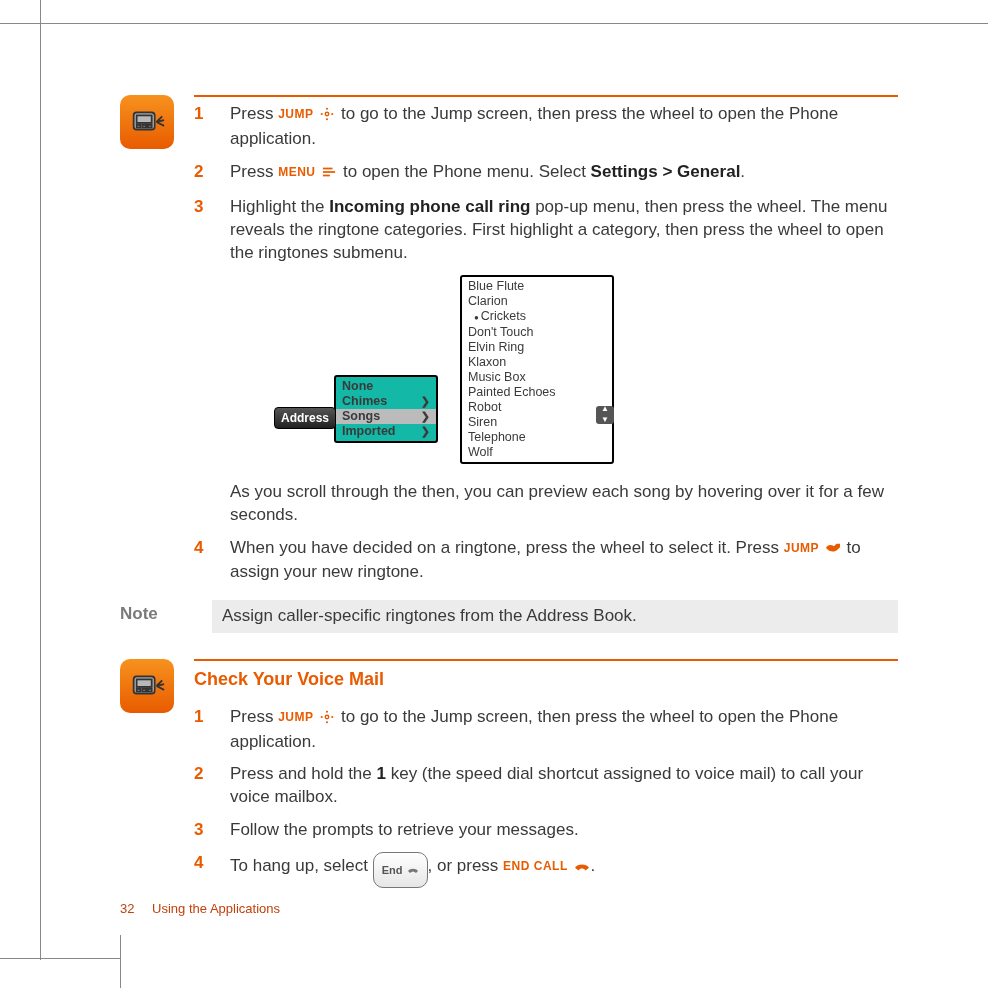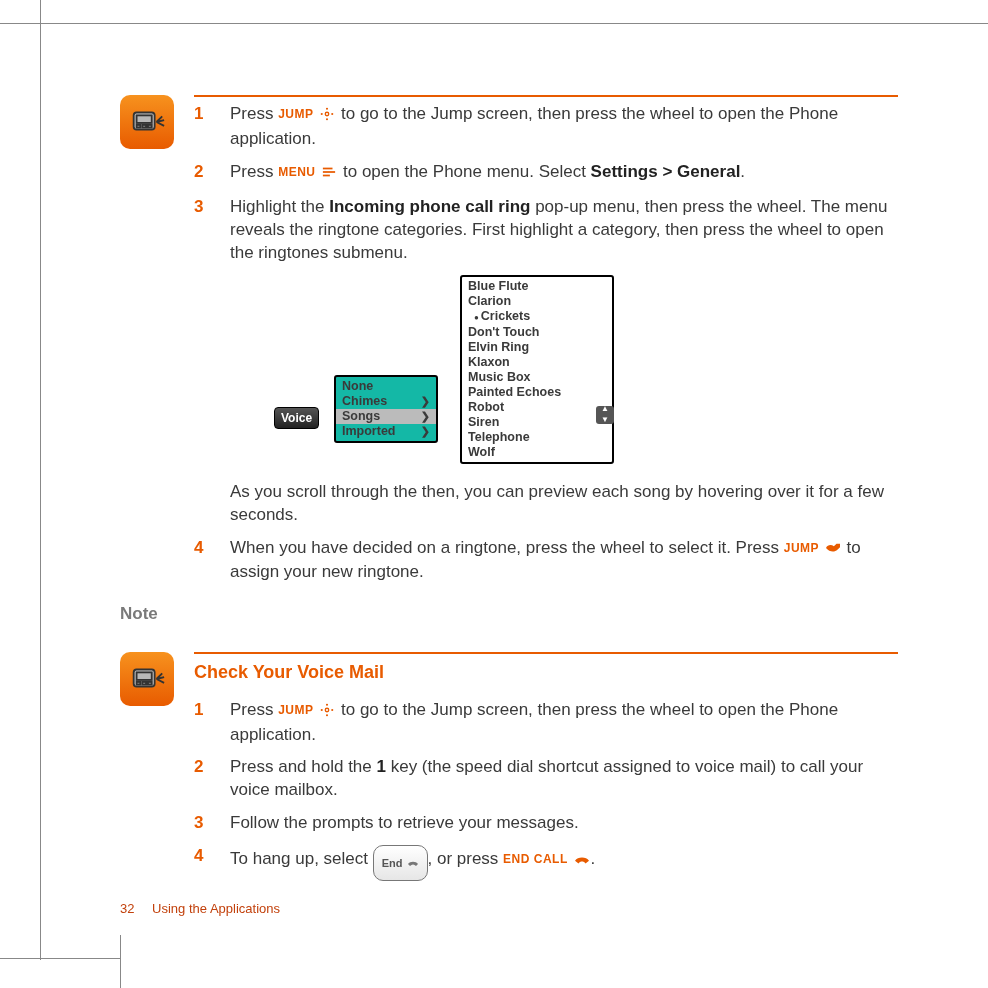--- a/index.html
+++ b/index.html
@@ -48,21 +48,21 @@
   .icon-inline svg { width:18px; height:14px; }
 
   .menu-diagram { margin: 8px 0 8px 80px; }
 
   .submenu {
     position:absolute; top:0; right:0;
     width:150px;
     background:#fff;
     border:2px solid #000;
     border-radius:3px;
-    font-family: "Verdana", sans-serif; font-weight:700; font-size:12.5px;
+    font-family: "Verdana", sans-serif; font-weight:400; font-size:12.5px;
     padding:2px 0;
   }
   .submenu .item { padding:0 6px; line-height:15px; white-space:nowrap; }
   .submenu .item.sel::before { content:"●"; font-size:8px; margin-right:2px; }
   .submenu .item.sel { padding-left:12px; }
   .submenu .scroll {
     position:absolute; right:-2px; top:70%; width:18px; height:18px;
     background:#555; border-radius:3px; display:flex; flex-direction:column;
     align-items:center; justify-content:center; color:#fff; font-size:8px;
   }
@@ -192,21 +192,21 @@
               </div>
             <div class="item hl">
                 <span>Songs</span>
                 <span class="arrow">❯</span>
               </div>
             <div class="item">
                 <span>Imported</span>
                 <span class="arrow">❯</span>
               </div>
           </div>
-          <div class="btnlabel">Voice</div>
+          <div class="btnlabel">Address</div>
         </div>
       </div>
 
       <div class="afterdiag">As you scroll through the then, you can preview each song by hovering over it for a few seconds.</div>
 
       <ol class="steps">
         <li>
           <span class="num">4</span>
           <span class="txt">
             <span>When you have decided on a ringtone, press the wheel to select it. Press </span><span class="smallcap">JUMP</span>
@@ -215,20 +215,21 @@
                 </svg></span>
             <span> to assign your new ringtone.</span>
           </span>
         </li>
       </ol>
     </div>
   </div>
 
   <div class="note-row">
     <div class="note-label">Note</div>
+    <div class="note-body">Assign caller-specific ringtones from the Address Book.</div>
   </div>
 
   <div style="height:26px"></div>
 
   <div class="section-row">
     <div class="section-badge">
       <svg viewBox="0 0 40 40">
           <g fill="none" stroke="#333" stroke-width="2">
         <rect x="6" y="10" width="22" height="18" rx="3" fill="#d8d8d8"></rect>
         <rect x="9" y="13" width="16" height="8" fill="#b8b8b8"></rect>

